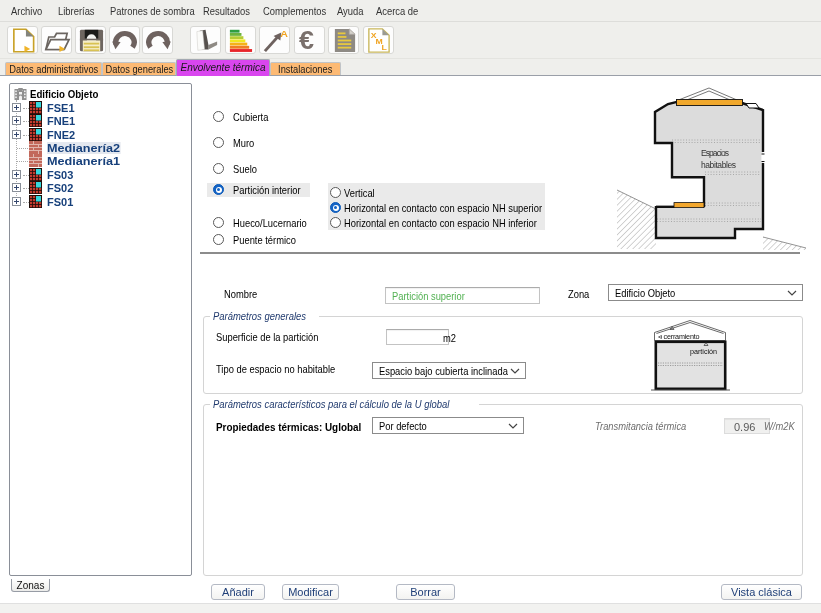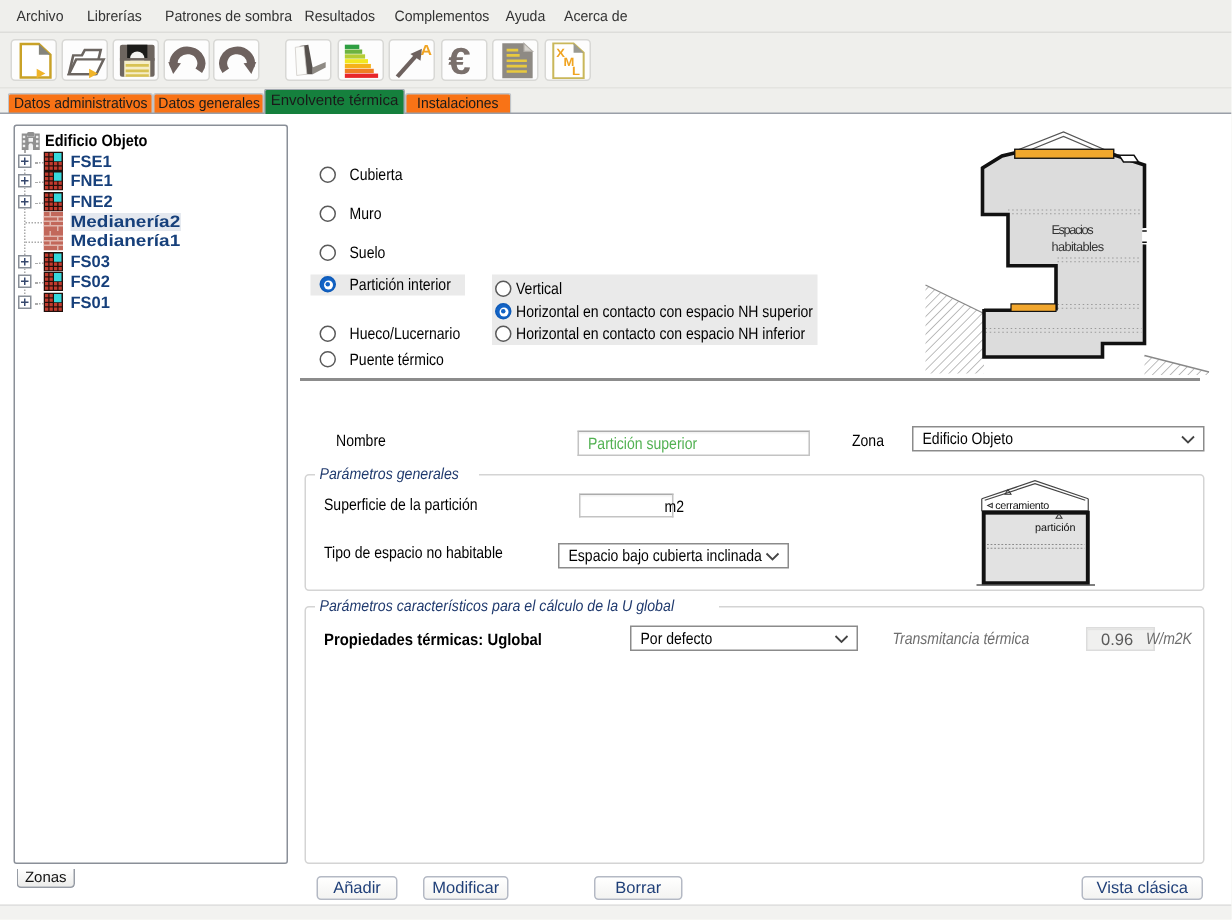--- a/index.html
+++ b/index.html
@@ -8,23 +8,23 @@
 .abs { position:absolute; }
 
 #menubar { position:absolute; left:0; top:0; width:821px; height:21px; }
 #menubar span { position:absolute; top:5.5px; font-size:10px; color:#333; transform:scaleX(0.94); transform-origin:0 0; white-space:nowrap; }
 
 #toolbar { position:absolute; left:0; top:21px; width:821px; height:38px; border-top:1px solid #dddddA; border-bottom:1px solid #e4e4e0; }
 .tbtn { position:absolute; top:3.5px; width:31px; height:28px; background:#fdfdfd; border:1px solid #d8d8d5; border-radius:3px; }
 .tbtn svg { position:absolute; left:1.5px; top:1px; }
 
 #tabrow { position:absolute; left:0; top:59px; width:821px; height:17px; }
-.tab { position:absolute; bottom:0; height:14px; background:#f97316; border:1px solid #c0c4c8; border-bottom:none; border-radius:2px 2px 0 0; font-size:10px; color:#1a1a1a; text-align:center; line-height:13px; white-space:nowrap; }
+.tab { position:absolute; bottom:0; height:14px; background:#fdba74; border:1px solid #c0c4c8; border-bottom:none; border-radius:2px 2px 0 0; font-size:10px; color:#1a1a1a; text-align:center; line-height:13px; white-space:nowrap; }
 .tab b { display:inline-block; font-weight:normal; transform:scaleX(0.93); transform-origin:50% 50%; }
-.tab.active { height:17px; background:#15803d; line-height:16px; z-index:5; border-color:#a3a9b1; }
+.tab.active { height:17px; background:#d946ef; line-height:16px; z-index:5; border-color:#a3a9b1;font-style:italic; }
 #tabline { position:absolute; left:0; top:75px; width:821px; height:1px; background:#9a9fa8; }
 
 #content { position:absolute; left:0; top:76px; width:821px; height:527px; background:#fff; }
 #bottomstrip { position:absolute; left:0; top:603px; width:821px; height:10px; background:#f2f2f0; border-top:1px solid #e0e0e0; }
 
 #tree { position:absolute; left:9px; top:7px; width:183px; height:493px; background:#fff; border:1px solid #8a8f98; border-radius:2px; }
 .trow { position:absolute; left:0; height:14px; white-space:nowrap; }
 .trow .tlabel { position:absolute; top:0.5px; font-size:11px; font-weight:bold; color:#17407b; }
 .trow .ticon { position:absolute; left:19px; top:0px; width:13px; height:13px; }
 .texp { position:absolute; left:2px; top:2px; width:9px; height:9px; border:1px solid #898f98; background:#fff; }
@@ -490,21 +490,21 @@
           <line x1="12" y1="49.5" x2="77" y2="49.5"></line>
       </g>
 
       <line x1="5" y1="74" x2="84" y2="74" stroke="#555" stroke-width="1"></line>
     </svg>
 
     <fieldset class="fs" style="left:8px; top:322px; width:600px; height:178px;">
       <legend><i>Parámetros característicos para el cálculo de la U global</i></legend>
     </fieldset>
     <div class="field-label" style="left:21px; top:345px; font-weight:bold; transform:scaleX(0.9);">Propiedades térmicas: Uglobal</div>
-    <div class="sel" style="left:177px; top:341px; width:152px; height:17px;margin-left:48px;">
+    <div class="sel" style="left:177px; top:341px; width:152px; height:17px;">
         <span class="stext">Por defecto</span>
         <svg class="chev" width="10" height="6">
           <path d="M1 1 L5 5 L9 1" stroke="#444" stroke-width="1.2" fill="none"></path>
         </svg>
       </div>
     <div class="field-label" style="left:400px; top:344px; font-style:italic; color:#6e6e6e;">Transmitancia térmica</div>
     <div class="tinput" style="left:515px; top:342px; width:46px; height:16px; background:#f0f0ef; border-color:#dcdcdc;">
         <span style="position:absolute; left:9px; top:2px; font-size:11px; color:#5a5a5a;">0.96</span>
       </div>
     <div class="field-label" style="left:569px; top:344px; font-style:italic; color:#6e6e6e;">W/m2K</div>

